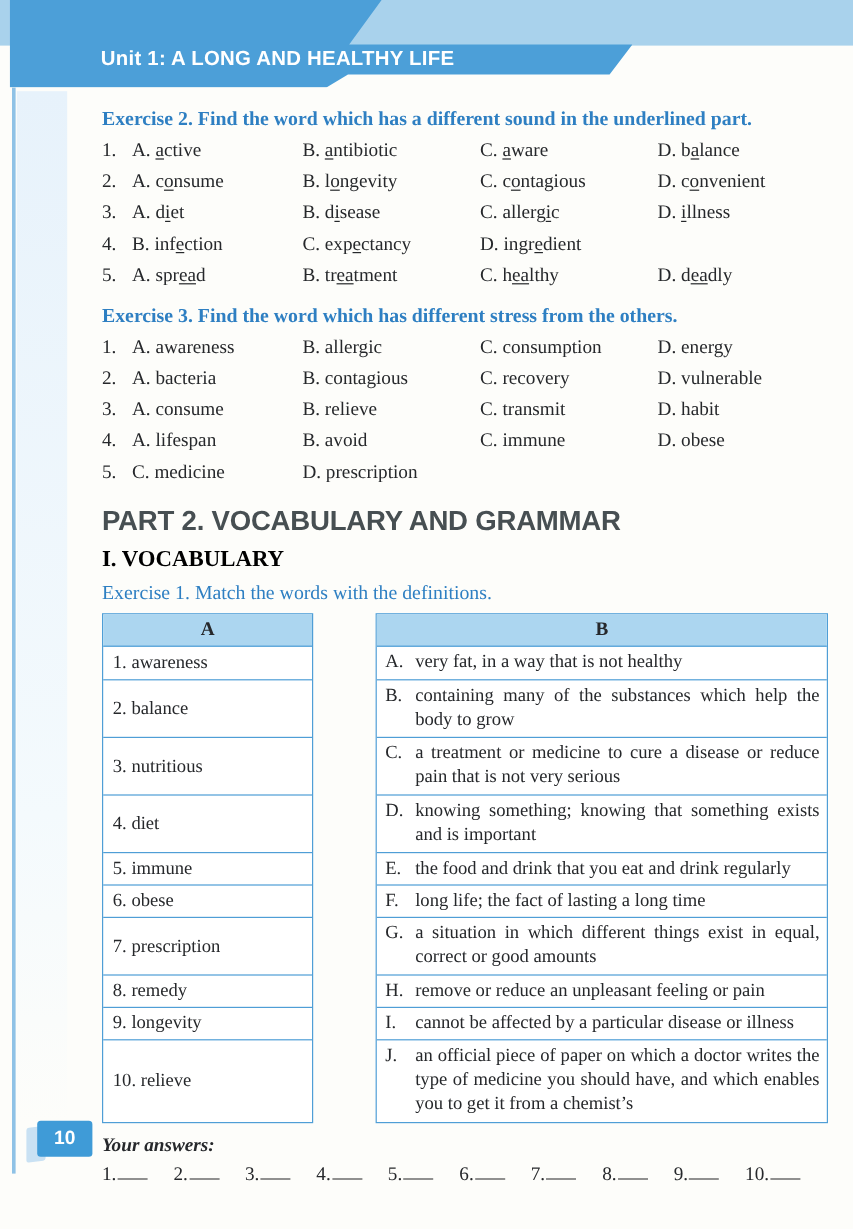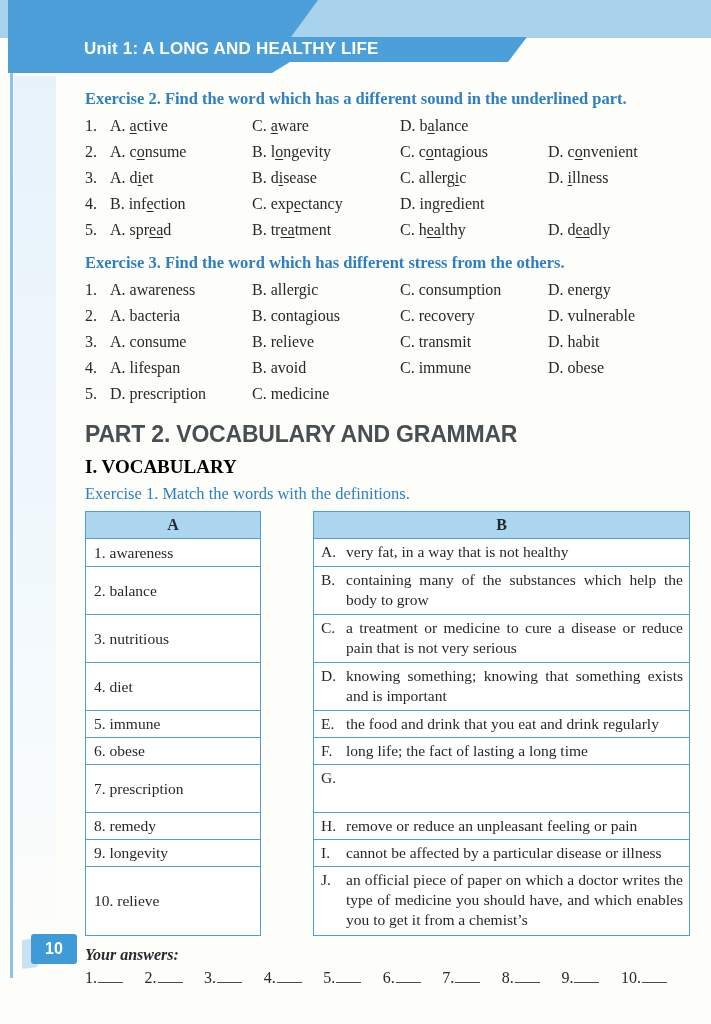--- a/index.html
+++ b/index.html
@@ -76,20 +76,21 @@
 <div class="left-line"></div>
 <div class="left-band"></div>
 
 <div class="content">
 
   <div class="ex-title">Exercise 2. Find the word which has a different sound in the underlined part.</div>
   <div class="ex-rows" id="ex2-rows">
       <div class="ex-row">
         <span>1.</span>
         <span>A. <span class="ul">a</span>ctive</span>
+        <span>B. <span class="ul">a</span>ntibiotic</span>
         <span>C. <span class="ul">a</span>ware</span>
         <span>D. b<span class="ul">a</span>lance</span>
       </div>
       <div class="ex-row">
         <span>2.</span>
         <span>A. c<span class="ul">o</span>nsume</span>
         <span>B. l<span class="ul">o</span>ngevity</span>
         <span>C. c<span class="ul">o</span>ntagious</span>
         <span>D. c<span class="ul">o</span>nvenient</span>
       </div>
@@ -141,22 +142,22 @@
         </div>
         <div class="ex-row">
           <span>4.</span>
           <span>A. lifespan</span>
           <span>B. avoid</span>
           <span>C. immune</span>
           <span>D. obese</span>
         </div>
         <div class="ex-row">
           <span>5.</span>
+          <span>C. medicine</span>
           <span>D. prescription</span>
-          <span>C. medicine</span>
         </div>
       </div>
   </div>
 
   <div class="part2-title">PART 2. VOCABULARY AND GRAMMAR</div>
   <div class="vocab-title">I. VOCABULARY</div>
   <div class="ex1-title">Exercise 1. Match the words with the definitions.</div>
 
   <div class="match">
     <div class="tbl tbl-a">
@@ -196,20 +197,21 @@
           <div class="cell def-cell l1">
             <span class="def-label">E.</span>
             <span class="def-text">the food and drink that you eat and drink regularly</span>
           </div>
           <div class="cell def-cell l1">
             <span class="def-label">F.</span>
             <span class="def-text">long life; the fact of lasting a long time</span>
           </div>
           <div class="cell def-cell l2">
             <span class="def-label">G.</span>
+            <span class="def-text">a situation in which different things exist in equal, correct or good amounts</span>
           </div>
           <div class="cell def-cell l1">
             <span class="def-label">H.</span>
             <span class="def-text">remove or reduce an unpleasant feeling or pain</span>
           </div>
           <div class="cell def-cell l1">
             <span class="def-label">I.</span>
             <span class="def-text">cannot be affected by a particular disease or illness</span>
           </div>
           <div class="cell def-cell l3">

